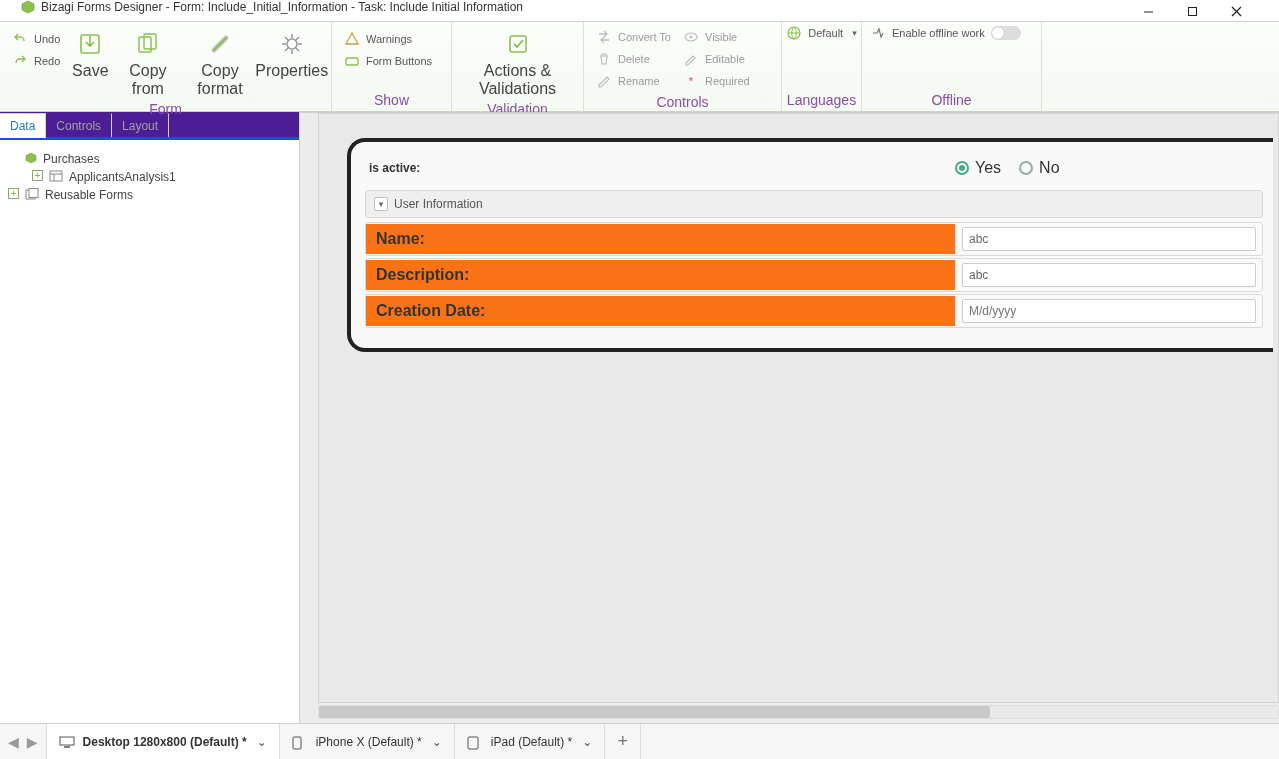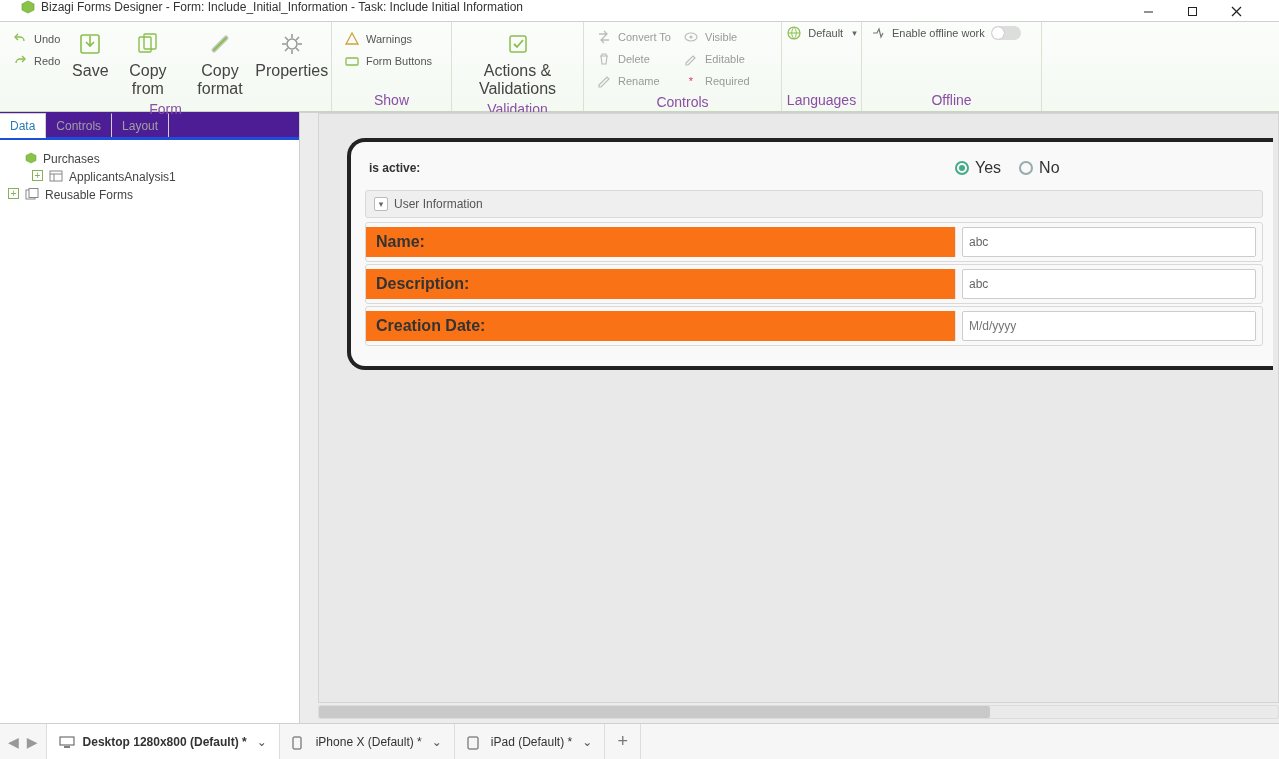--- a/index.html
+++ b/index.html
@@ -107,21 +107,21 @@
   .grp-header {
     background:#efefef; border:1px solid #d9d9d9; border-radius:3px;
     margin:6px 0 4px 0; padding:6px 8px; display:flex; align-items:center; gap:6px;
     font-size:12px; color:#555;
   }
   .grp-header .chev {
     width:14px; height:14px; border:1px solid #bbb; border-radius:2px;
     display:flex; align-items:center; justify-content:center; font-size:9px; color:#666; background:#fff;
   }
   .txt-input {
-    width:100%; height:30px; border:1px solid #ccc; border-radius:2px;
+    width:100%; height:24px; border:1px solid #ccc; border-radius:2px;
     padding:2px 6px; font-size:12px; color:#666; background:#fff;
   }
   .radio-set { display:flex; align-items:center; gap:18px; padding-right:20px; }
   .radio { width:14px; height:14px; border-radius:50%; border:2px solid #9aa; display:inline-flex; align-items:center; justify-content:center; }
   .radio.sel { border-color:#4a8; }
   .radio.sel::after { content:""; width:6px; height:6px; border-radius:50%; background:#4a8; }
   .radio-lbl { font-size:16px; color:#333; }
   .form-pad { padding:0 10px 0 14px; }
   .hscroll {
     position:absolute; left:18px; right:0; bottom:4px; height:14px;

